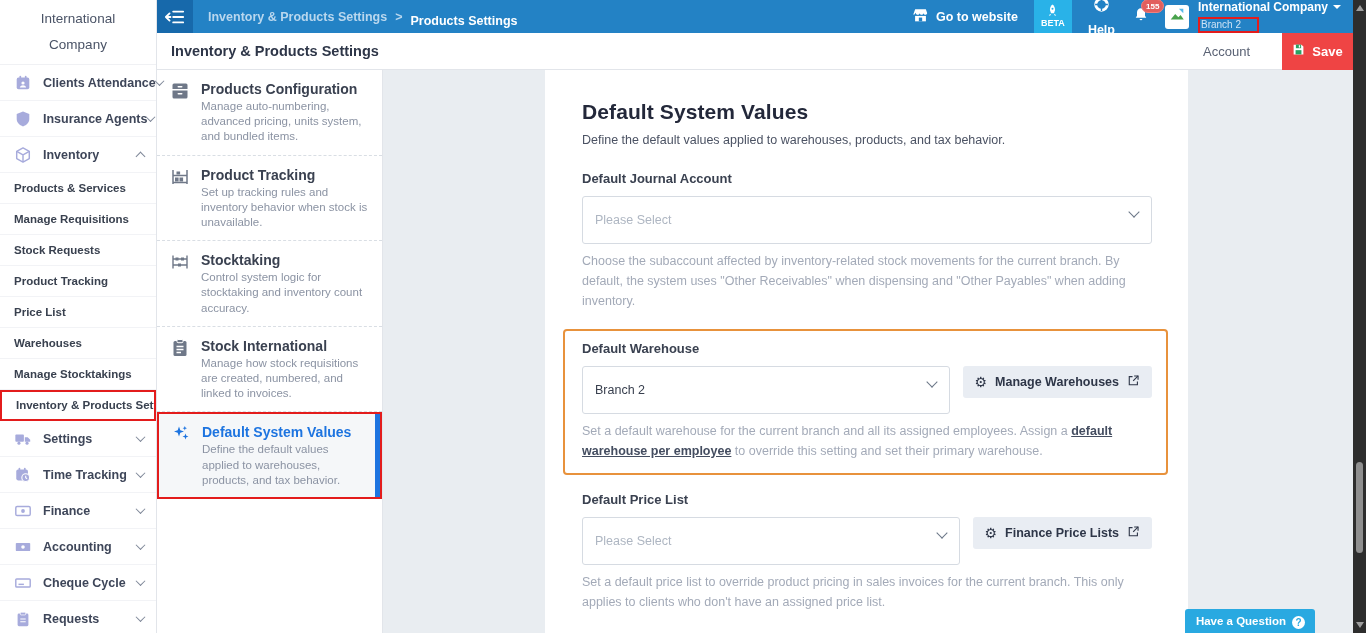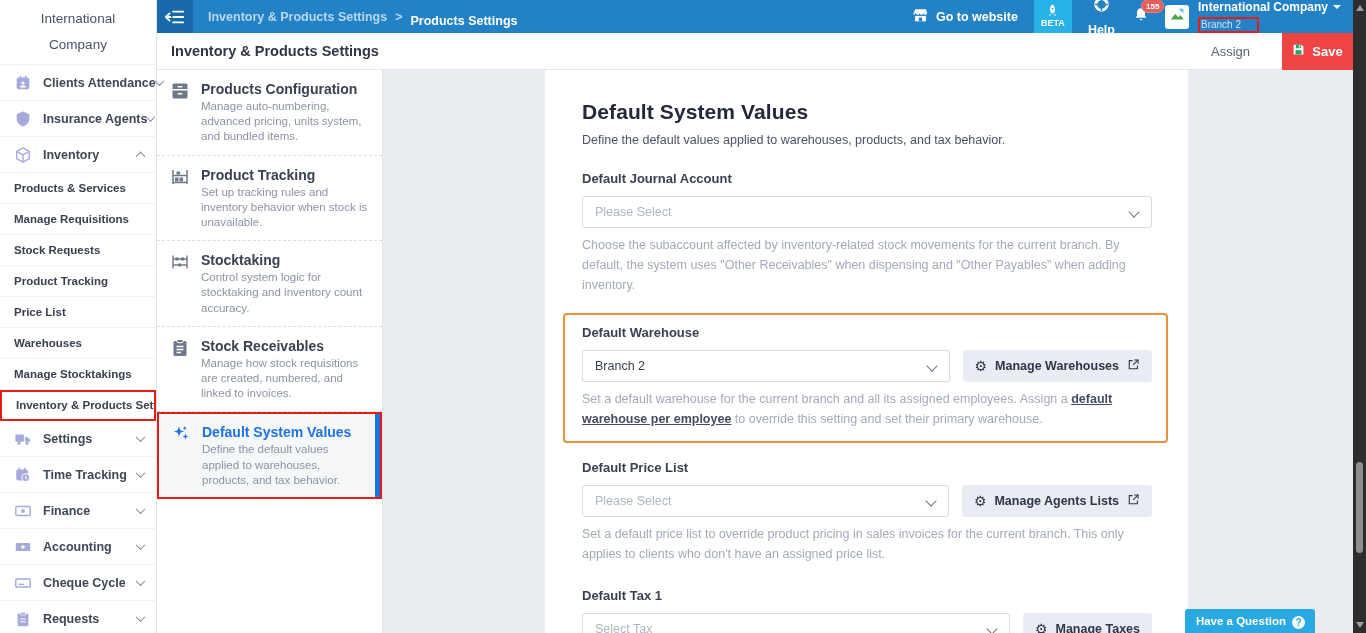--- a/index.html
+++ b/index.html
@@ -53,21 +53,21 @@
   .n-item.active .n-title { color:#1d74e0; }
   .n-item.active::after { content:""; position:absolute; right:0; top:0; bottom:0; width:5px; background:#1d74e0; }
 
   
   .content { position:absolute; left:383px; top:70px; width:970px; height:563px; background:#e9edf1; }
   .card { position:absolute; left:162px; top:0; width:643px; height:563px; background:#fff; padding:30px 36px 0 37px; overflow:hidden; }
   .card h1 { font-size:21px; font-weight:bold; color:#23283a; letter-spacing:.1px; }
   .subtitle { font-size:12.5px; color:#4b5263; margin-top:9px; }
   .f-label { font-size:13px; font-weight:bold; color:#3a4150; }
   .sect { margin-top:24px; }
-  .selectbox { position:relative; height:32px; border:1px solid #d6dbe2; border-radius:3px; background:#fff; display:flex; align-items:center; padding:0 30px 0 12px; font-size:12.5px; margin-top:10px; cursor:pointer; }
+  .selectbox { position:relative; height:48px; border:1px solid #d6dbe2; border-radius:3px; background:#fff; display:flex; align-items:center; padding:0 30px 0 12px; font-size:12.5px; margin-top:10px; cursor:pointer; }
   .selectbox.ph { color:#aeb6c2; }
   .selectbox.val { color:#39404f; }
   .sel-chev { position:absolute; right:13px; top:11px; width:8px; height:8px; border-right:1.6px solid #6b7787; border-bottom:1.6px solid #6b7787; transform:rotate(45deg); }
   .helptxt { font-size:12.5px; color:#a3aab8; line-height:1.6; margin-top:7px; }
   .row { display:flex; margin-top:10px; gap:13px; }
   .row .selectbox { margin-top:0; flex:1; }
   .mbtn { height:32px; background:#e9edf3; border:none; border-radius:3px; padding:0 12px; font-size:12.5px; font-weight:bold; color:#2e3648; display:flex; align-items:center; gap:8px; cursor:pointer; white-space:nowrap; font-family:"Liberation Sans", sans-serif; }
   .gear { font-family:"DejaVu Sans", sans-serif; font-size:14px; line-height:1; color:#2e3648; }
   .warebox { border:2px solid #e8923c; border-radius:4px; margin:18px -16px 0 -19px; padding:10px 14px 12px 17px; }
   .w-link { color:#444d60; font-weight:bold; text-decoration:underline; cursor:pointer; }
@@ -272,21 +272,21 @@
         <span>International Company</span>
         <span class="caret"></span>
       </div>
       <span class="branch">Branch 2</span>
     </div>
   </div>
 </header>
 
 <div class="headrow">
   <div class="h-title">Inventory &amp; Products Settings</div>
-  <div class="discard">Assign</div>
+  <div class="discard">Account</div>
   <button class="savebtn">
     <span>
       <svg width="13" height="13" viewBox="0 0 20 20">
           <path d="M2.5 2.5h12l3 3v12h-15z" fill="#fff"></path>
           <rect x="6" y="2.5" width="8" height="5.5" fill="#27a263"></rect>
           <rect x="10.5" y="3.5" width="2" height="3.5" fill="#fff"></rect>
           <rect x="5.5" y="11" width="9" height="6.5" fill="#27a263"></rect>
         </svg>
     </span>
     <span>Save</span>
@@ -345,21 +345,21 @@
 
   <div class="n-item">
     <span class="n-ico">
       <svg width="20" height="20" viewBox="0 0 20 20">
           <rect x="3.5" y="3" width="13" height="15" rx="1.5" fill="#6f7888"></rect>
           <rect x="7" y="1.5" width="6" height="3.2" rx="1" fill="#6f7888" stroke="#fff" stroke-width="1"></rect>
           <path d="M6.5 8.5h7M6.5 11.5h7M6.5 14.5h4.5" stroke="#fff" stroke-width="1.3"></path>
         </svg>
     </span>
     <div class="n-txt">
-      <div class="n-title">Stock Receivables</div>
+      <div class="n-title">Stock International</div>
       <div class="n-desc">Manage how stock requisitions are created, numbered, and linked to invoices.</div>
     </div>
   </div>
 
   <div class="n-item active">
     <span class="n-ico">
       <svg width="20" height="20" viewBox="0 0 20 20" fill="#1d74e0">
           <path d="M8 2.5l1.3 3.7L13 7.5 9.3 8.8 8 12.5 6.7 8.8 3 7.5l3.7-1.3z"></path>
           <path d="M14.5 9.5l.8 2.2 2.2.8-2.2.8-.8 2.2-.8-2.2-2.2-.8 2.2-.8z"></path>
           <path d="M13.8 2l.6 1.6 1.6.6-1.6.6-.6 1.6-.6-1.6-1.6-.6 1.6-.6z"></path>
@@ -410,21 +410,21 @@
 
     <div class="sect" style="margin-top:17px;">
       <div class="f-label">Default Price List</div>
       <div class="row">
         <div class="selectbox ph">
           <span>Please Select</span>
           <span class="sel-chev"></span>
         </div>
         <button class="mbtn">
           <span class="gear">⚙</span>
-          <span>Manage Agents Lists</span>
+          <span>Finance Price Lists</span>
           <span>
             <svg width="13" height="13" viewBox="0 0 20 20" fill="none" stroke="#2e3648" stroke-width="1.7">
                 <path d="M8.5 4H3.5v12.5H16v-5"></path>
                 <path d="M11 3h6v6"></path>
                 <path d="M17 3l-7.5 7.5"></path>
               </svg>
           </span>
         </button>
       </div>
       <div class="helptxt">Set a default price list to override product pricing in sales invoices for the current branch. This only applies to clients who don't have an assigned price list.</div>

